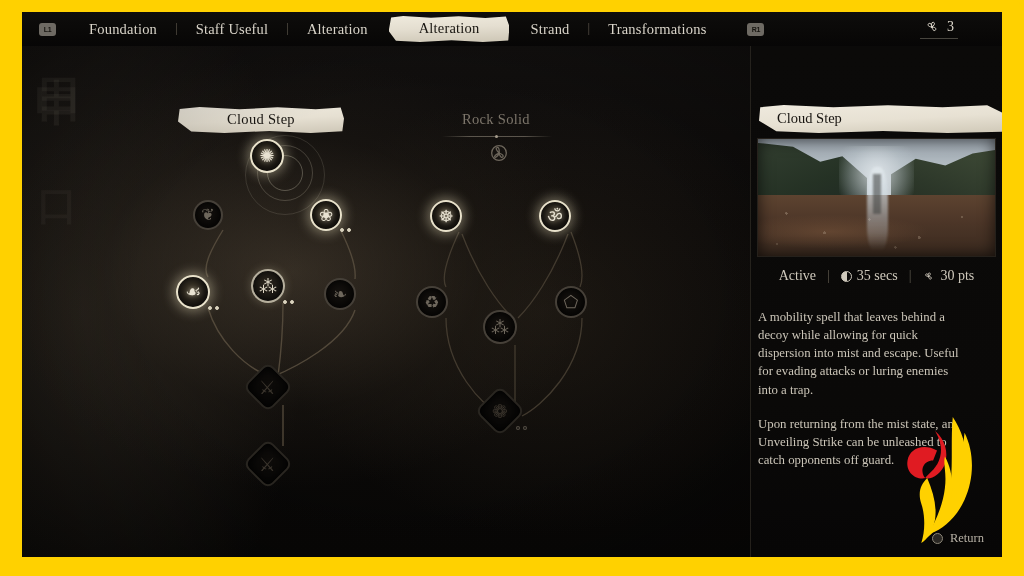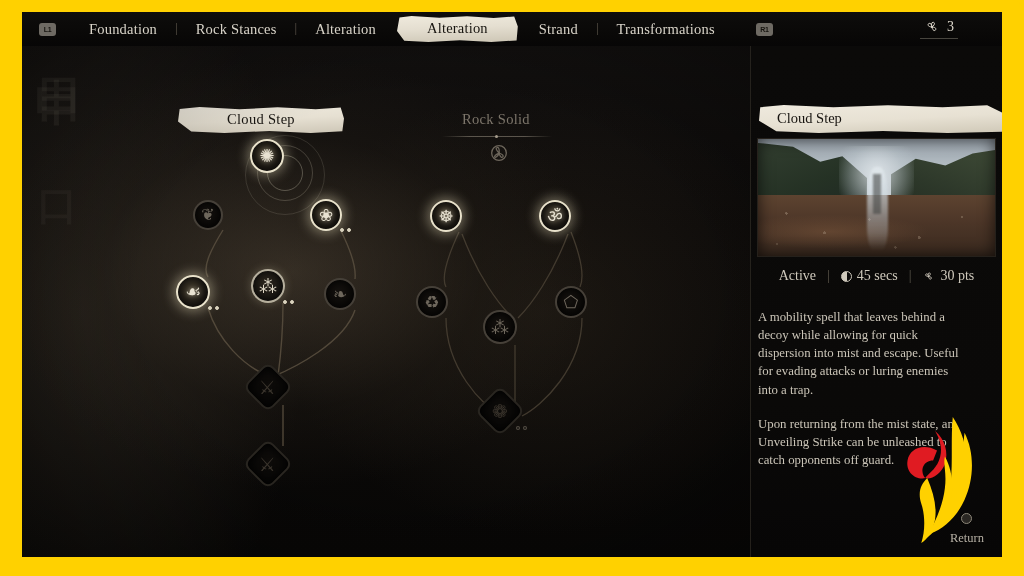--- a/index.html
+++ b/index.html
@@ -320,21 +320,21 @@
     width: 224px; height: 22px;
     background: linear-gradient(180deg, rgba(62,58,50,0.72) 0%, rgba(44,41,35,0.72) 100%);
     border: 1px solid rgba(96,89,76,0.35);
     color: #e0dacd; font-size: 13px;
     display: flex; align-items: center; justify-content: center;
     letter-spacing: 0.3px;
   }
   #return-row {
     position: absolute; right: 18px; bottom: 11px;
     display: flex; align-items: center; gap: 7px;
-    color: #b6b0a4; font-size: 12.5px; flex-direction: column;
+    color: #b6b0a4; font-size: 12.5px;
   }
   .icon-circle-btn {
     width: 11px; height: 11px; border-radius: 50%;
     border: 1.6px solid #8d8779; background: #2a2723;
     display: inline-block;
   }
 
   
   #phoenix { position: absolute; right: 4px; bottom: 0px; width: 118px; height: 148px; z-index: 40; pointer-events: none; }
 </style>
@@ -347,21 +347,21 @@
     <div class="bg-wash"></div>
     <div class="kanji" id="kanji-left">申日</div>
     <div class="kanji" id="kanji-left2">口</div>
 
     <div id="topbar">
       <div class="pad-btn" id="l1-btn">L1</div>
 
       <div class="nav-list">
         <div class="nav-tab">Foundation</div>
         <div class="nav-sep">|</div>
-        <div class="nav-tab">Rock Stances</div>
+        <div class="nav-tab">Staff Useful</div>
         <div class="nav-sep">|</div>
         <div class="nav-tab">Alteration</div>
         <div class="nav-tab active">Alteration</div>
         <div class="nav-tab">Strand</div>
         <div class="nav-sep">|</div>
         <div class="nav-tab">Transformations</div>
       </div>
 
       <div class="pad-btn" id="r1-btn">R1</div>
 
@@ -499,21 +499,21 @@
           <div class="figure-core"></div>
         </div>
         <div class="preview-dark-edge"></div>
       </div>
 
       <div id="meta-row">
         <span>Active</span>
         <span class="sep">|</span>
         <span class="chip">
           <i class="icon-clock"></i>
-          <span>45 secs</span>
+          <span>35 secs</span>
         </span>
         <span class="sep">|</span>
         <span class="chip">
           <svg width="13" height="13" viewBox="0 0 24 24">
             <g fill="none" stroke="#cfc9bc" stroke-width="1.6" stroke-linecap="round">
               <path d="M12 12 C12 7.5 8.4 5.6 7 8 C5.6 10.4 8.4 12 12 12Z"></path>
               <path d="M12 12 C16 9.7 16.5 5.7 13.7 5.5 C10.9 5.3 10.7 9.2 12 12Z"></path>
               <path d="M12 12 C12.4 16.6 15.7 18.3 17 15.9 C18.3 13.5 15.6 12 12 12Z"></path>
             </g>
           </svg>

